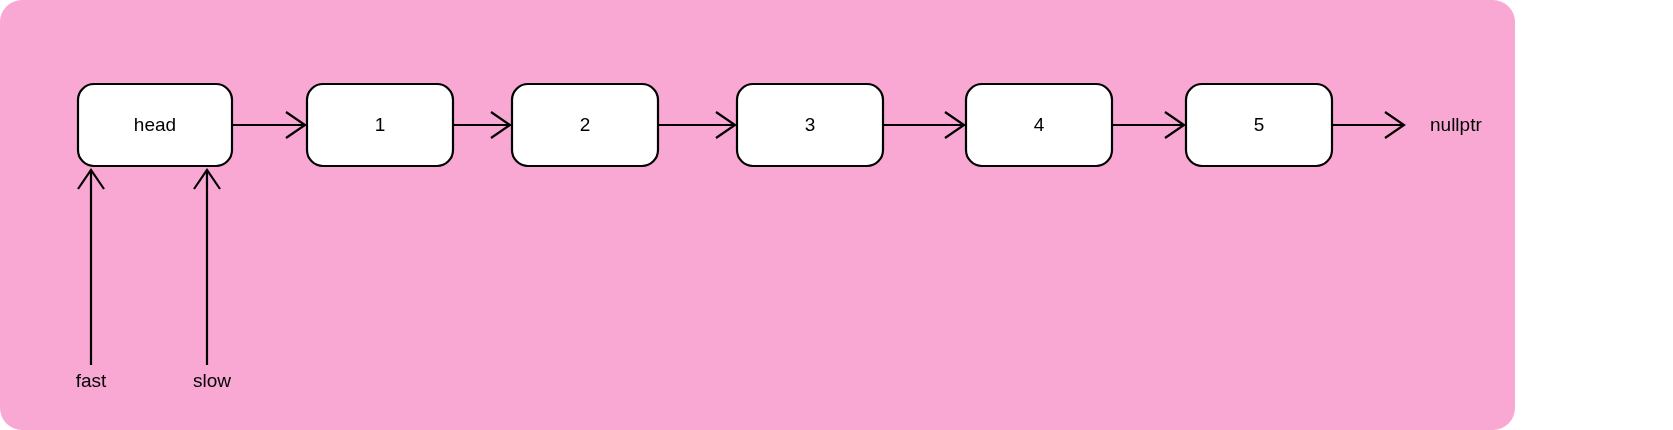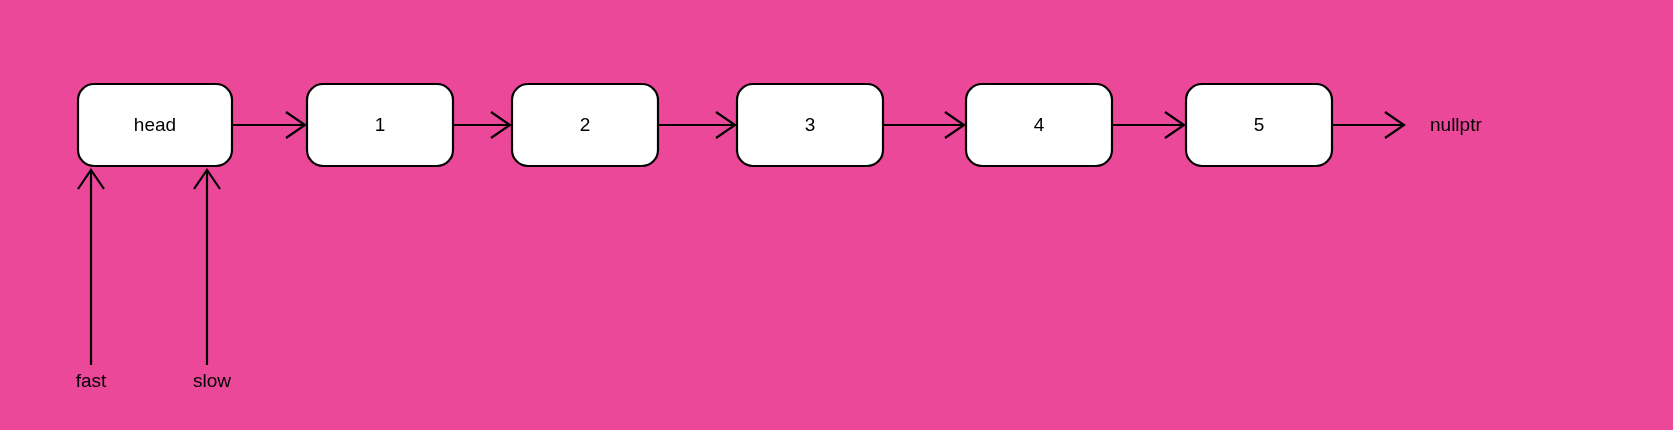--- a/index.html
+++ b/index.html
@@ -5,24 +5,25 @@
   html, body {
     margin: 0;
     padding: 0;
     background: #ffffff;
   }
   body {
     font-family: "Liberation Sans", sans-serif;
   }
   #canvas {
     position: relative;
-    width: 1673px;
+    width: 1515px;
     height: 430px;
-    background: #ec4899;
+    background: #f9a8d4;
     overflow: hidden;
+    border-radius: 22px;
   }
   #diagram-svg {
     position: absolute;
     left: 0;
     top: 0;
     width: 1673px;
     height: 430px;
   }
   .node-box {
     fill: #ffffff;

